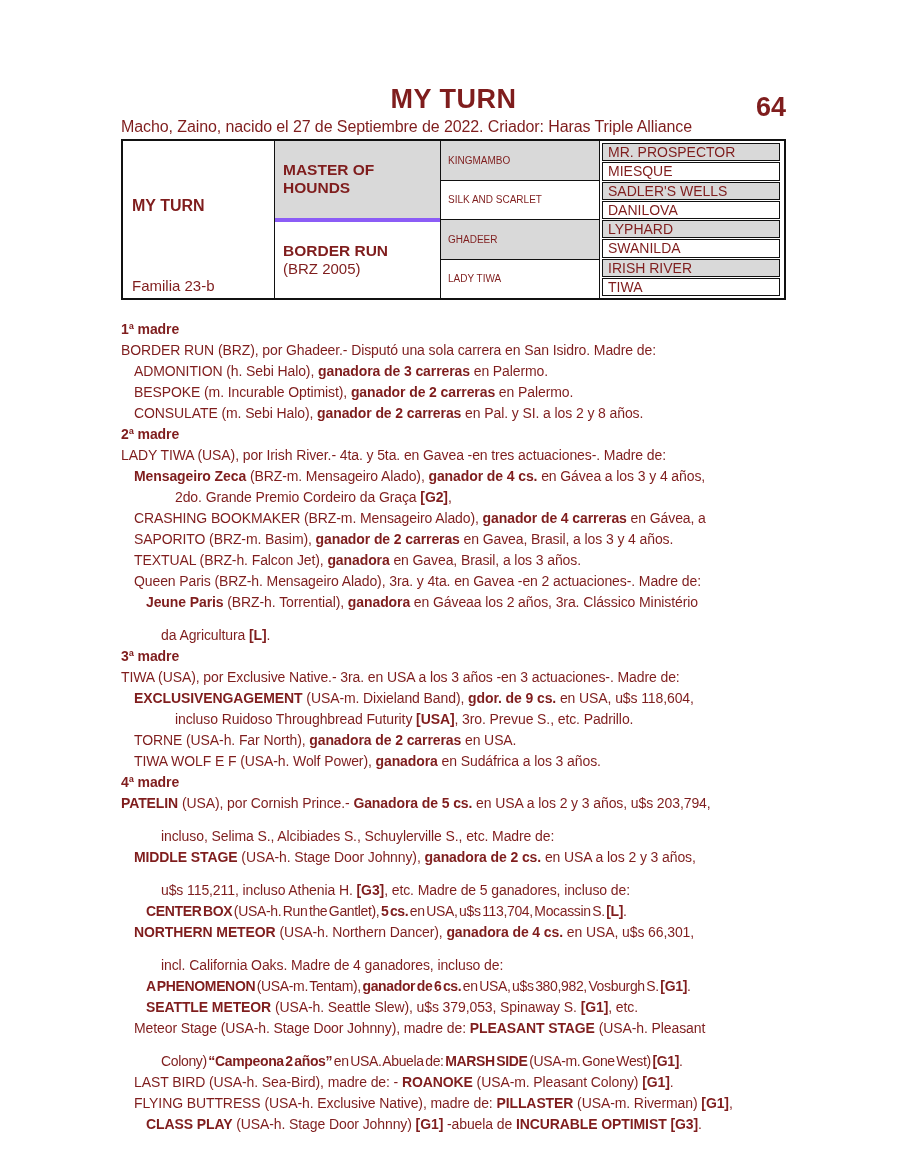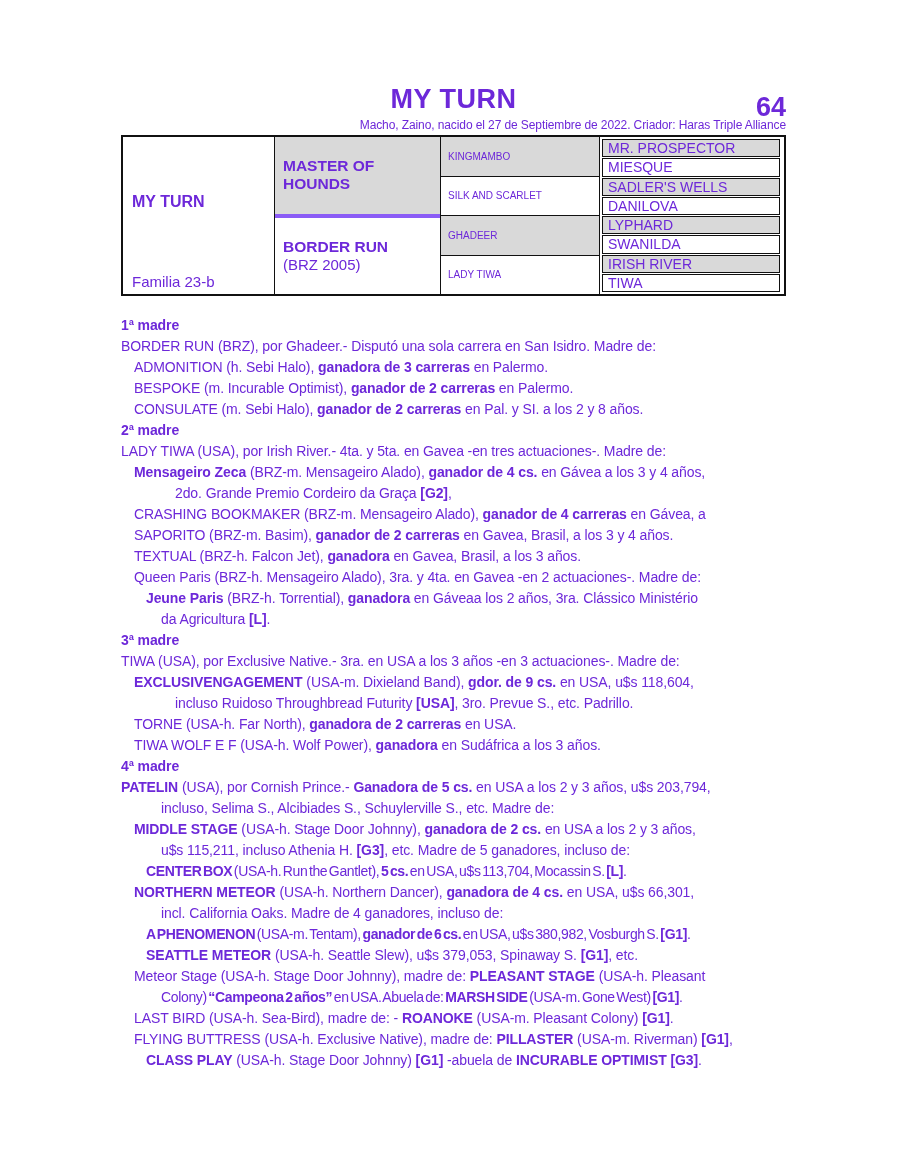--- a/index.html
+++ b/index.html
@@ -1,25 +1,25 @@
 <!DOCTYPE html>
 <html><head>
 <meta charset="utf-8">
 <style>
   html,body{margin:0;padding:0;background:#fff;}
   .page{position:relative;width:900px;height:1165px;background:#ffffff;overflow:hidden;
-        font-family:"Liberation Sans","DejaVu Sans",sans-serif;color:#6d28d9;}
+        font-family:"Liberation Sans","DejaVu Sans",sans-serif;color:#7f1d1d;}
   .content{position:absolute;left:121px;top:84px;width:665px;}
   *{box-sizing:border-box;}
 
   
   .title-row{position:relative;height:32px;text-align:center;}
   .doc-title{font-size:27px;font-weight:700;letter-spacing:0.5px;}
   .page-num{position:absolute;right:0;top:8px;font-size:27px;font-weight:700;}
-  .subtitle{text-align:right;font-size:12px;margin-top:2px;letter-spacing:-0.1px;}
+  .subtitle{text-align:left;font-size:16px;margin-top:2px;letter-spacing:-0.1px;}
 
   
   .ptable{display:flex;border:2px solid #111;height:161px;margin-top:3px;background:#fff;}
   .pcol{border-right:1px solid #111;height:100%;}
   .pcol:last-child{border-right:none;}
   .col-subject{width:152px;position:relative;}
   .subject-name{position:absolute;left:9px;top:56px;font-weight:700;font-size:16px;}
   .subject-family{position:absolute;left:9px;bottom:4px;font-size:15px;}
   .col-g1{width:166px;display:flex;flex-direction:column;}
   .g1cell{flex:1;display:flex;flex-direction:column;justify-content:center;padding-left:8px;font-size:15.5px;}
@@ -36,21 +36,21 @@
 
   
   .body{margin-top:19px;font-size:14px;line-height:21px;letter-spacing:-0.1px;white-space:nowrap;}
   .line{white-space:nowrap;}
   .head{font-weight:700;}
   .b{font-weight:700;}
   .tight{letter-spacing:-0.35px;word-spacing:-2px;}
   .ind0{padding-left:0;}
   .ind1{padding-left:13px;}
   .ind2{padding-left:25px;}
-  .ind3{padding-left:40px;}
+  .ind3{padding-left:40px;margin-top:12px;}
   .ind4{padding-left:54px;}
 </style>
 </head>
 <body>
 
 <div class="page">
   <div class="content">
 
     <div class="title-row">
       <span class="doc-title">MY TURN</span>

